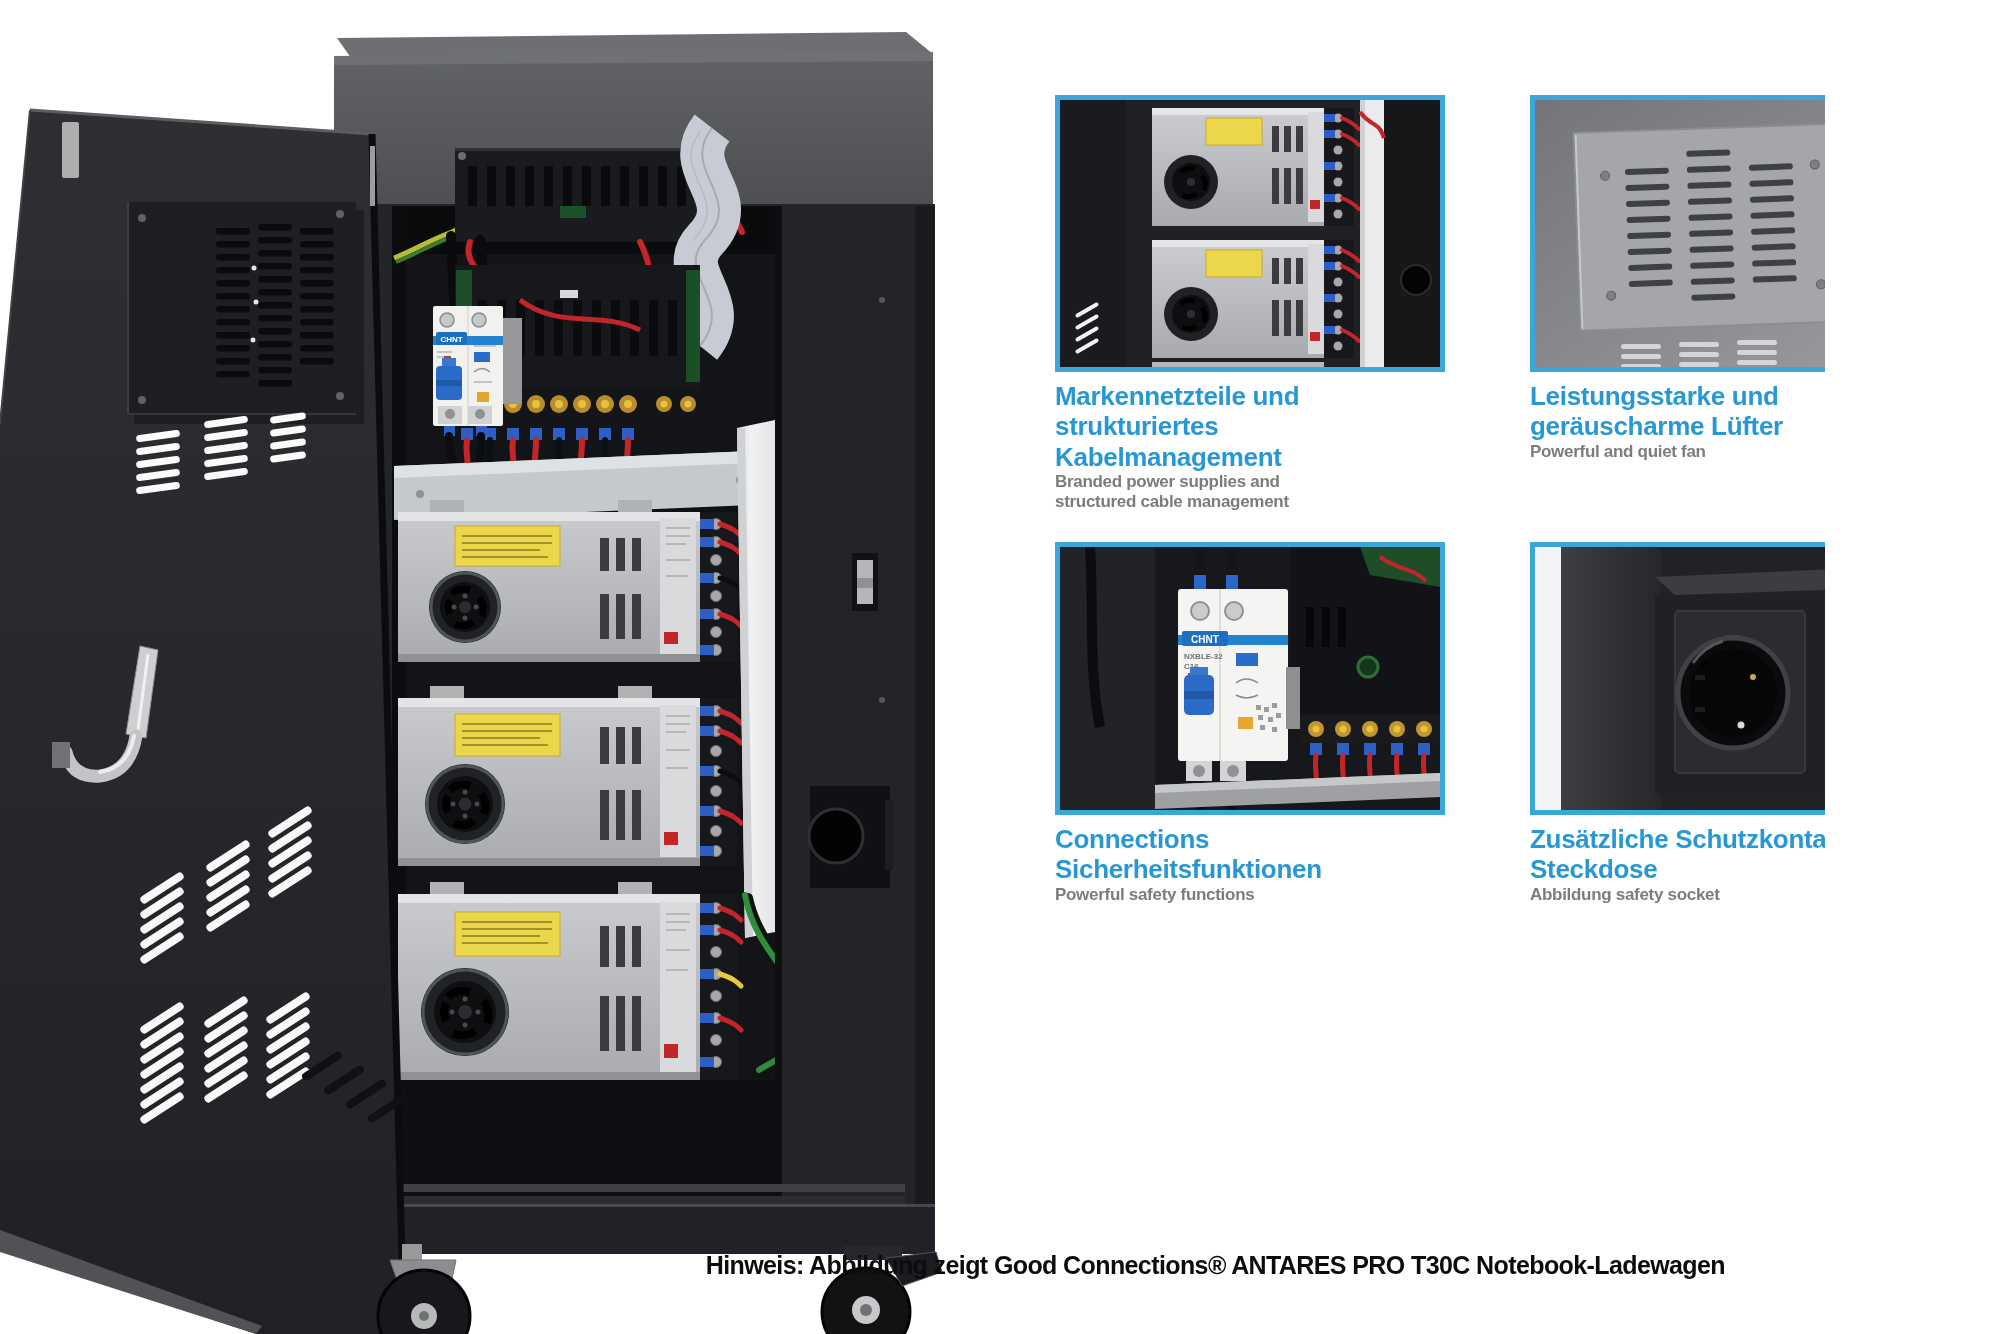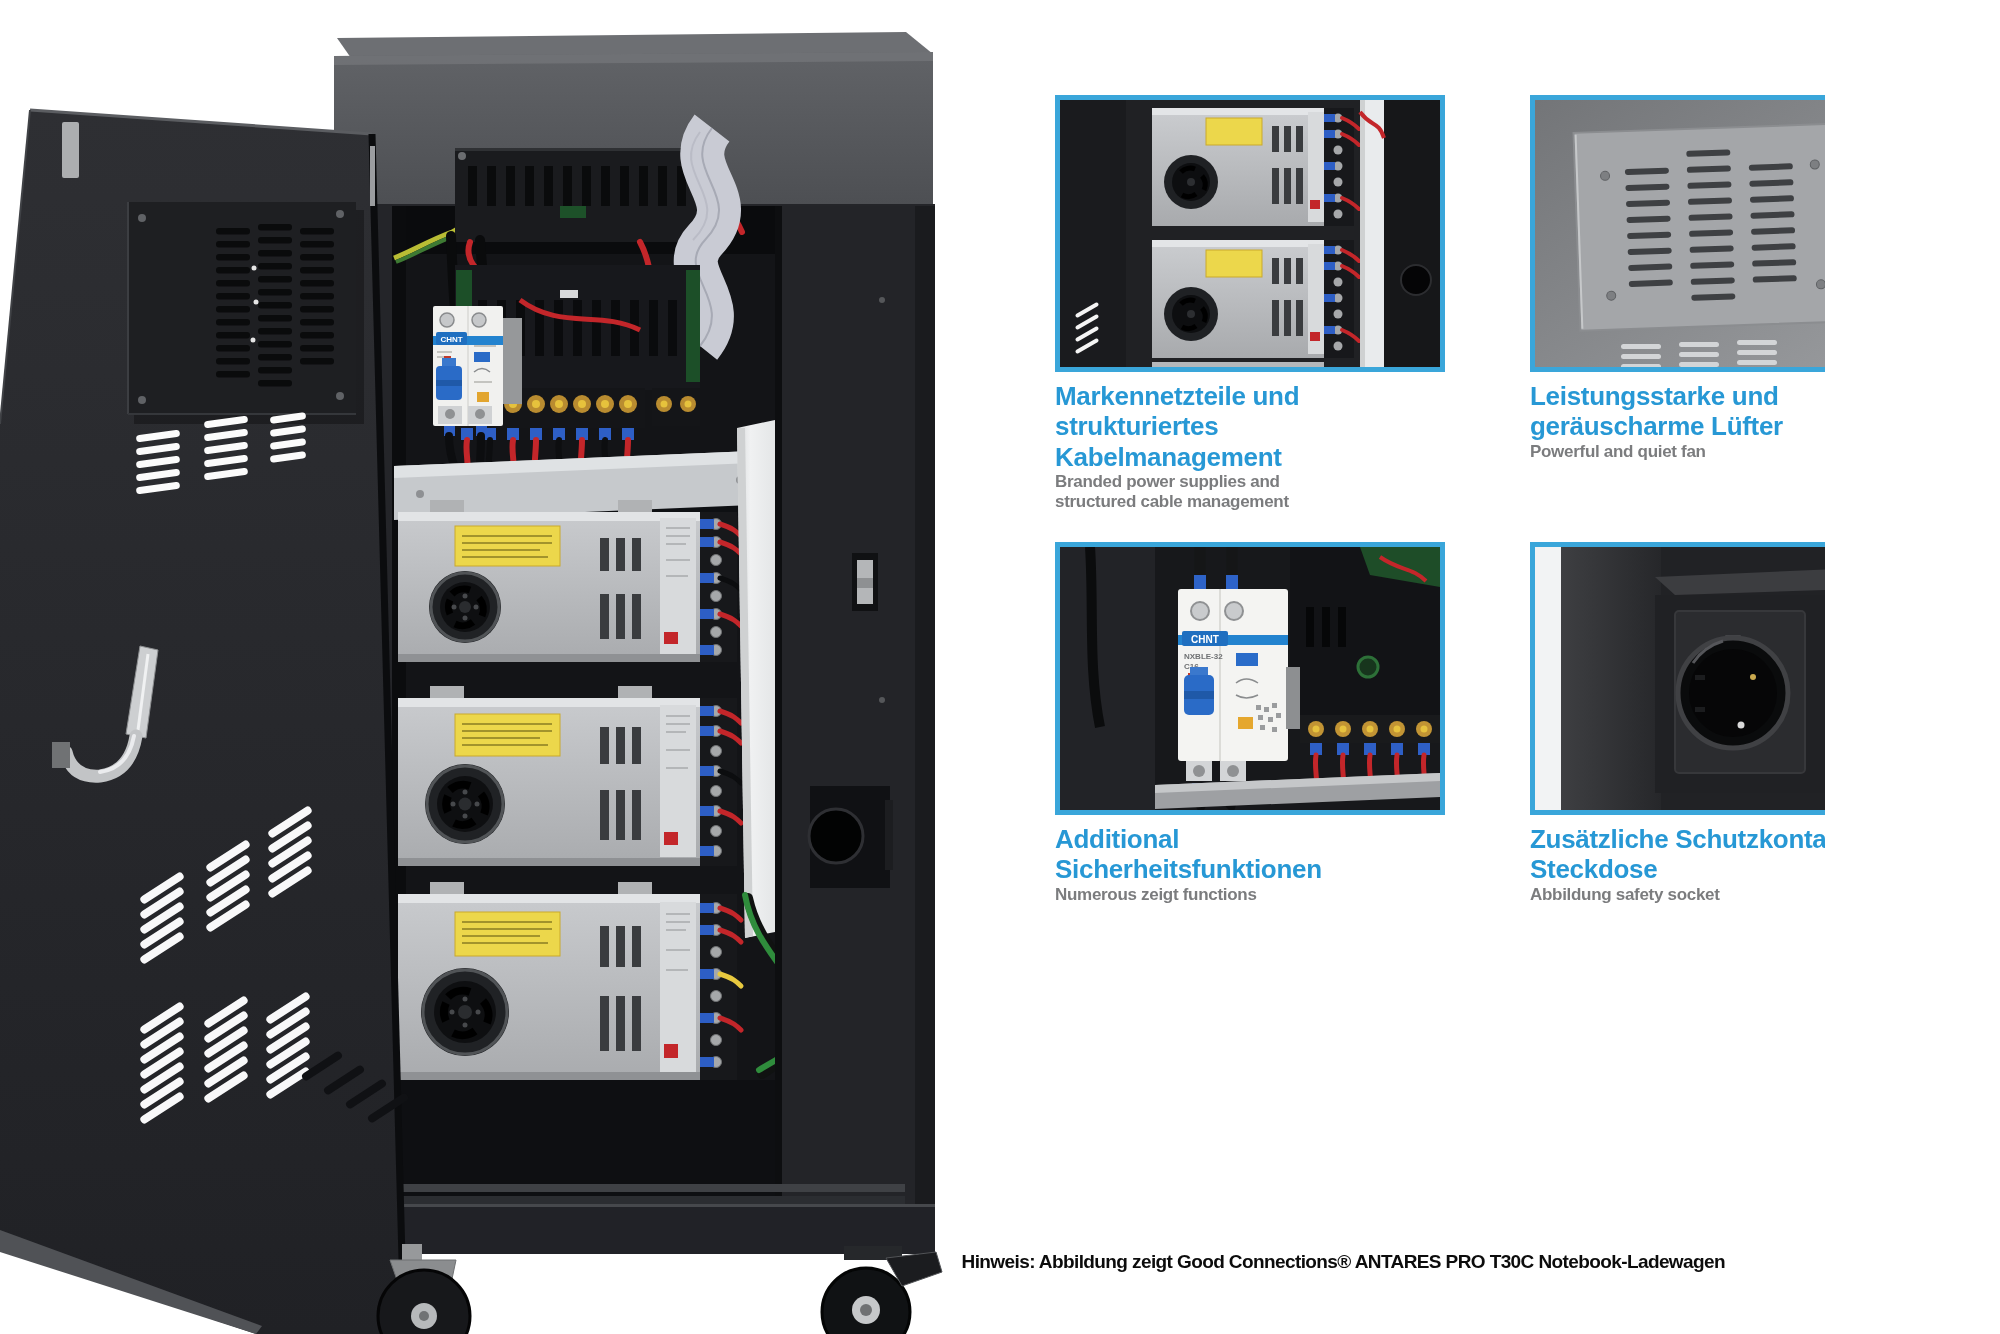--- a/index.html
+++ b/index.html
@@ -6,21 +6,21 @@
   .stage{position:relative;width:1825px;height:1334px;background:#ffffff;overflow:hidden;
          font-family:"Liberation Sans", sans-serif;}
   .main-photo{position:absolute;left:0;top:0;width:1000px;height:1334px;}
   .feature{position:absolute;margin:0;width:390px;}
   .thumb{box-sizing:border-box;border:5px solid #3aa6da;background:#1c1d20;line-height:0;}
   .thumb svg{display:block;width:100%;height:100%;}
   .caption{margin-top:9px;line-height:1.17;}
   .caption .de{color:#2798d5;font-weight:bold;font-size:26px;letter-spacing:-0.3px;white-space:pre-line;}
   .caption .en{color:#7b7c7e;font-weight:bold;font-size:17px;letter-spacing:-0.3px;white-space:pre-line;}
   .note{position:absolute;right:100px;top:1250px;text-align:right;font-weight:bold;
-        font-size:19px;letter-spacing:-0.6px;line-height:1.22;}
+        font-size:25px;letter-spacing:-0.6px;line-height:1.22;}
   .note .de{color:#0c0c0c;}
   .note .en{color:#808083;}
 </style>
 </head>
 <body>
 
 <div class="stage">
 
   <div class="main-photo">
     <svg viewBox="0 0 1000 1334" xmlns="http://www.w3.org/2000/svg">
@@ -906,22 +906,22 @@
               <path d="M310,208 C308,222 312,232 310,240"></path>
               <path d="M337,208 C335,222 339,232 337,240"></path>
               <path d="M364,208 C362,222 366,232 364,240"></path>
           </g>
         </g>
         <polygon points="95,238 380,226 380,250 95,262" fill="#9ea0a3"></polygon>
         <polygon points="95,238 380,226 380,234 95,246" fill="#c5c7c9"></polygon>
       </svg>
     </div>
     <figcaption class="caption">
-      <div class="de">Additional Sicherheitsfunktionen</div>
-      <div class="en">Numerous zeigt functions</div>
+      <div class="de">Connections Sicherheitsfunktionen</div>
+      <div class="en">Powerful safety functions</div>
     </figcaption>
   </figure>
 
   <figure class="feature" style="left:1530px;top:542px">
     <div class="thumb" style="height:273px">
       <svg viewBox="0 0 380 263" xmlns="http://www.w3.org/2000/svg">
         <defs>
             <linearGradient id="sockWall" x1="0" y1="0" x2="1" y2="0">
               <stop offset="0" stop-color="#3e3f42"></stop>
               <stop offset="1" stop-color="#26272a"></stop>

